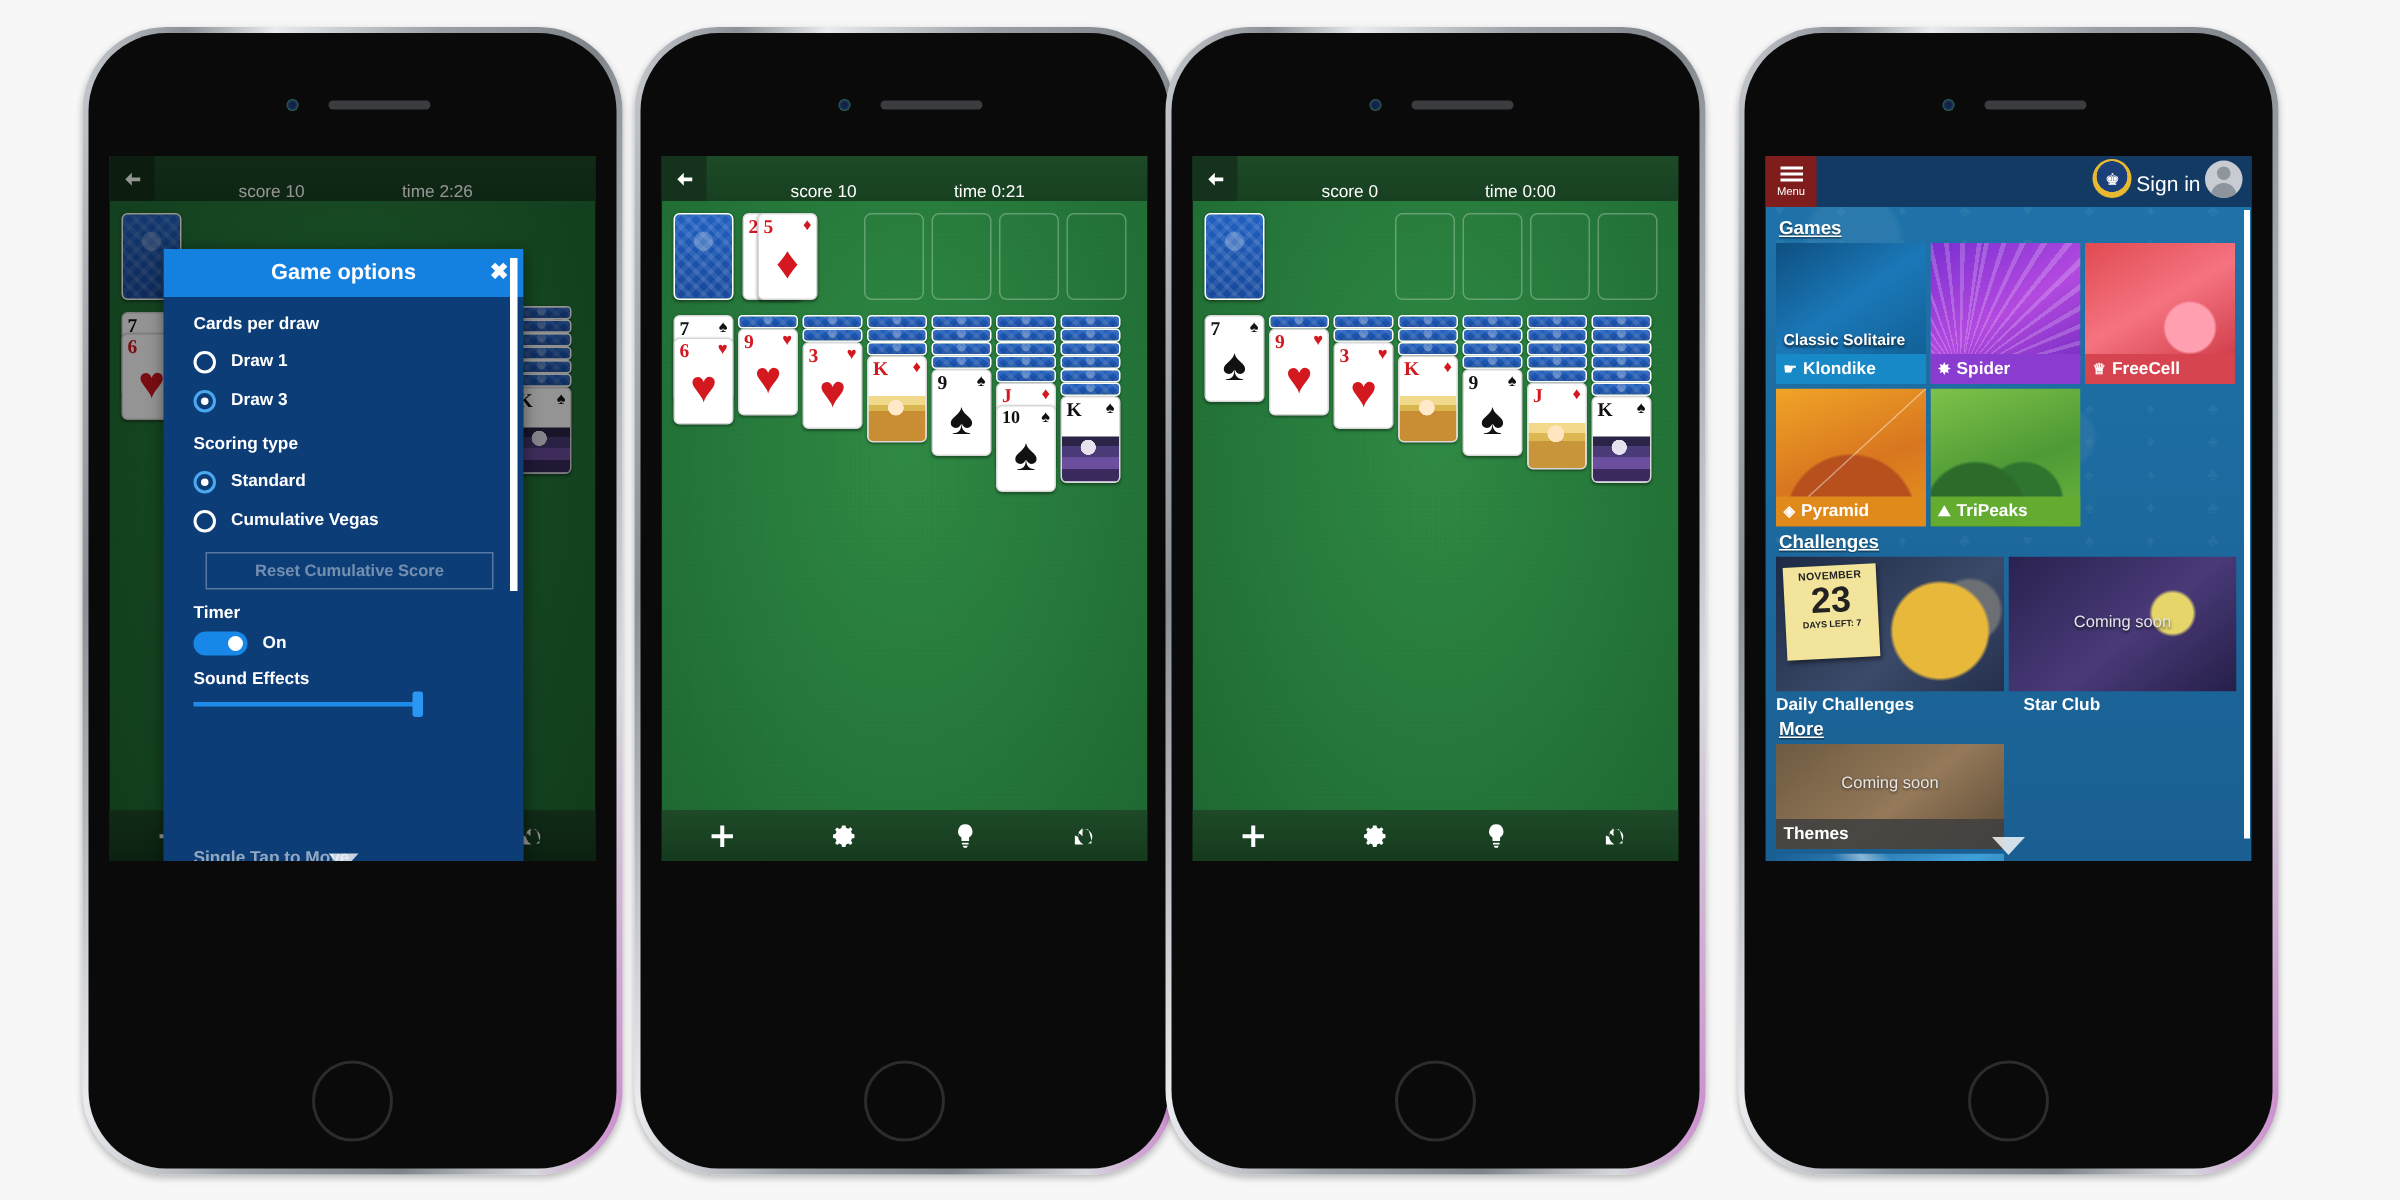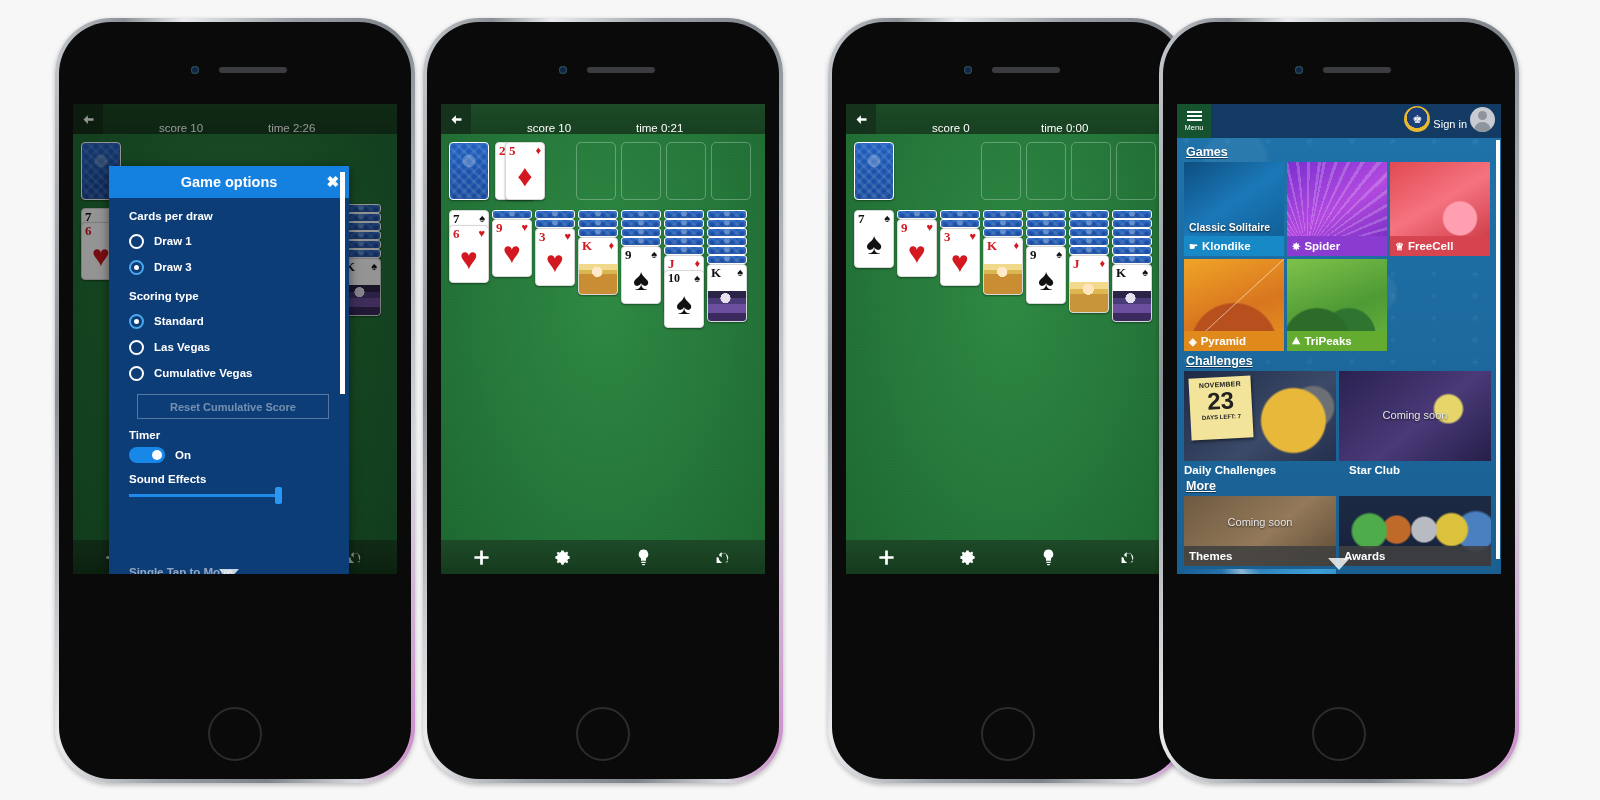--- a/index.html
+++ b/index.html
@@ -31,21 +31,21 @@
   .phone-home { position:absolute; left:50%; bottom:22px; width:54px; height:54px; margin-left:-27px;
     border-radius:50%; border:2px solid #2c2c2c; }
   .screen {
     position:absolute; left:18px; top:86px; width:auto; right:18px; height:470px;
     overflow:hidden; background:#000;
   }
 
   
   #p1 { left:55px; }
   #p2 { left:423px; }
-  #p3 { left:828px; }
+  #p3 { left:777px; }
   #p4 { left:1159px; }
 
   
   .game { position:absolute; inset:0; display:flex; flex-direction:column;
     background:
       radial-gradient(ellipse at 50% 40%, #2f8a43 0%, #25773a 55%, #1d6730 100%);
   }
   .game-felt-noise {
     position:absolute; inset:0; opacity:.25;
     background-image:
@@ -152,30 +152,30 @@
     background-image:
       radial-gradient(circle at 18% 12%, rgba(255,255,255,.06) 0 6%, transparent 7%),
       radial-gradient(circle at 62% 40%, rgba(255,255,255,.05) 0 5%, transparent 6%),
       linear-gradient(#1f74ab,#1a5f91);
   }
   .hub-suits { position:absolute; inset:0; pointer-events:none; opacity:.5;
     color:rgba(255,255,255,.10); font-size:11px; line-height:22px; letter-spacing:16px;
     padding:4px 0 0 6px; overflow:hidden; word-break:break-all; }
   .hub-top { position:relative; flex:0 0 34px; height:34px; background:#123a63;
     display:flex; align-items:center; }
-  .menu-btn { width:34px; height:34px; background:#14532d; color:#fff;
+  .menu-btn { width:34px; height:34px; background:#7f1d1d; color:#fff;
     display:flex; flex-direction:column; align-items:center; justify-content:center; gap:1px; }
   .menu-btn .bars { width:15px; }
   .menu-btn .bars div { height:2px; background:#fff; margin-bottom:2px; }
   .menu-btn .ml { font-size:7.5px; line-height:8px; }
   .hub-top .right { position:absolute; right:6px; top:2px; display:flex; align-items:flex-end; gap:3px; }
   .badge { width:26px; height:26px; border-radius:50%;
     background:radial-gradient(circle at 50% 45%, #1a3f79 0 52%, #e8b830 54% 78%, #c9931c 80% 100%);
     display:flex; align-items:center; justify-content:center; color:#fff; font-size:11px; }
-  .signin { color:#fff; font-size:11px; padding-bottom:2px; }
+  .signin { color:#fff; font-size:14px; padding-bottom:2px; }
   .avatar { width:25px; height:25px; border-radius:50%; background:#c8ccd2; position:relative; overflow:hidden; }
   .avatar::before { content:""; position:absolute; left:50%; top:4px; width:9px; height:9px; margin-left:-4.5px; border-radius:50%; background:#8e949c; }
   .avatar::after { content:""; position:absolute; left:50%; top:15px; width:17px; height:12px; margin-left:-8.5px; border-radius:9px 9px 0 0; background:#8e949c; }
 
   .hub-scroll { position:relative; flex:1 1 auto; overflow:hidden; padding:4px 7px 0 7px; }
   .hub-sec { color:#fff; font-size:12.5px; font-weight:bold; margin:3px 0 3px 2px; text-shadow:0 1px 1px rgba(0,0,0,.45);text-decoration:underline; }
   .tilerow { display:flex; gap:3px; margin-bottom:3px; }
   .tile { position:relative; overflow:hidden; }
   .tile .art { position:relative; width:100%; height:100%; }
   .tile .cap { position:absolute; left:0; right:0; bottom:0; height:20px;
@@ -345,24 +345,20 @@
               <span class="rlabel">Draw 3</span>
             </div>
 
             <div class="grp">Scoring type</div>
             <div class="radio-row">
               <span class="radio on"></span>
               <span class="rlabel">Standard</span>
             </div>
             <div class="radio-row">
               <span class="radio"></span>
-              <span class="rlabel">Las Vegas</span>
-            </div>
-            <div class="radio-row">
-              <span class="radio"></span>
               <span class="rlabel">Cumulative Vegas</span>
             </div>
 
             <div class="resetbtn">Reset Cumulative Score</div>
 
             <div class="grp">Timer</div>
             <div class="toggle-row">
               <span class="toggle"></span>
               <span class="rlabel">On</span>
             </div>
@@ -729,26 +725,20 @@
 
           <div class="hub-sec">More</div>
           <div class="tilerow">
             <div class="tile m-themes">
               <div class="art"></div>
               <div class="soon" style="top:28%">Coming soon</div>
               <div class="cap grey">
                 <span>Themes</span>
               </div>
             </div>
-            <div class="tile m-awards">
-              <div class="art"></div>
-              <div class="cap grey">
-                <span>Awards</span>
-              </div>
-            </div>
           </div>
           <div class="tilerow">
             <div class="tile m-stats">
               <div class="art"></div>
 
             </div>
           </div>
 
           <div class="hub-caret"></div>
           <div class="hub-sb"></div>

